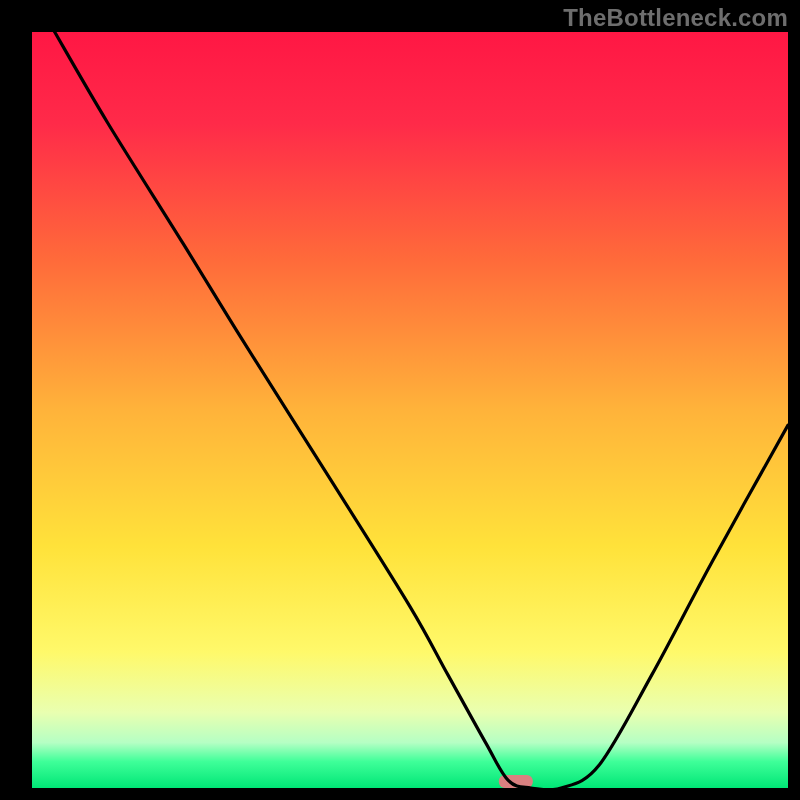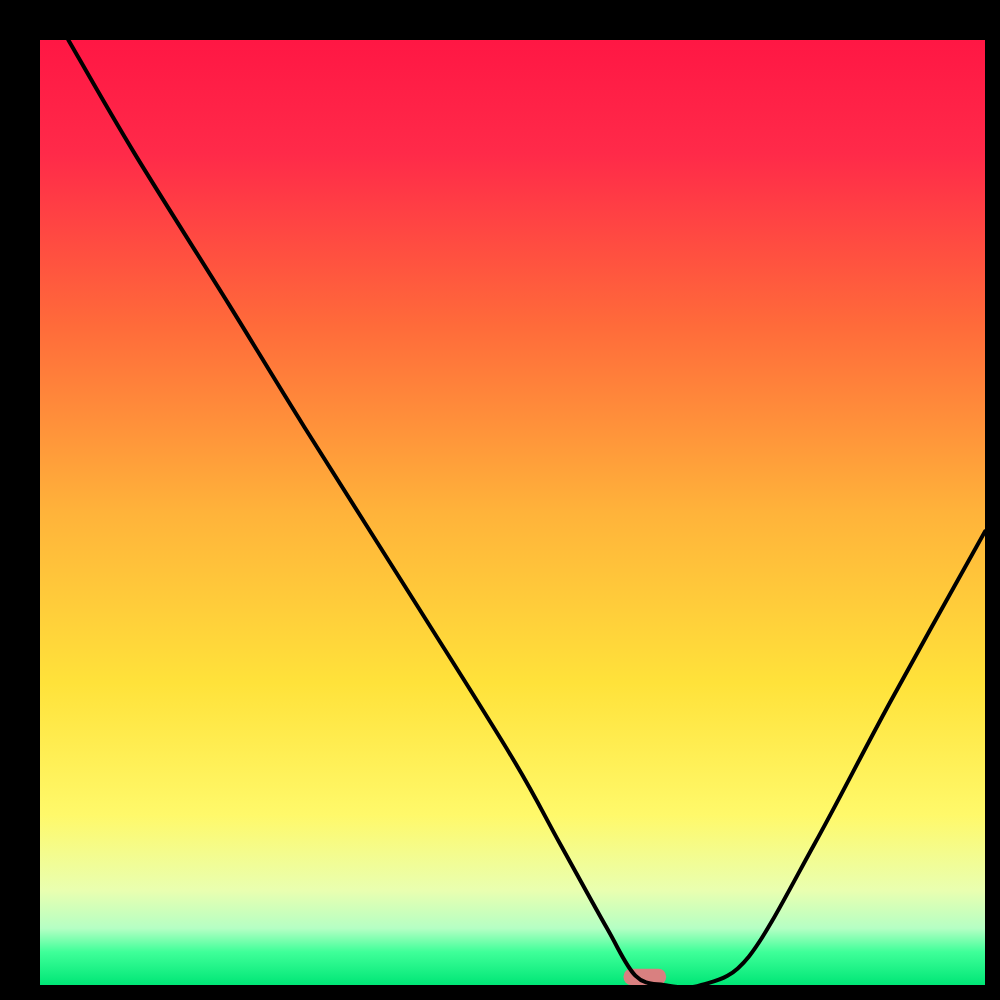--- a/index.html
+++ b/index.html
@@ -30,20 +30,21 @@
   svg {
     position: absolute;
     top: 0;
     left: 0;
   }
 </style>
 </head>
 <body>
 
 <div class="stage">
+  <div class="watermark">TheBottleneck.com</div>
 
   <svg id="chart-svg" width="800" height="800" viewBox="0 0 800 800">
     <defs>
       <linearGradient id="bg-grad" x1="0" y1="0" x2="0" y2="1">
           <stop offset="0%" stop-color="#ff1744"></stop>
           <stop offset="12%" stop-color="#ff2a49"></stop>
           <stop offset="30%" stop-color="#ff6a3a"></stop>
           <stop offset="50%" stop-color="#ffb33a"></stop>
           <stop offset="68%" stop-color="#ffe23a"></stop>
           <stop offset="82%" stop-color="#fff96a"></stop>

